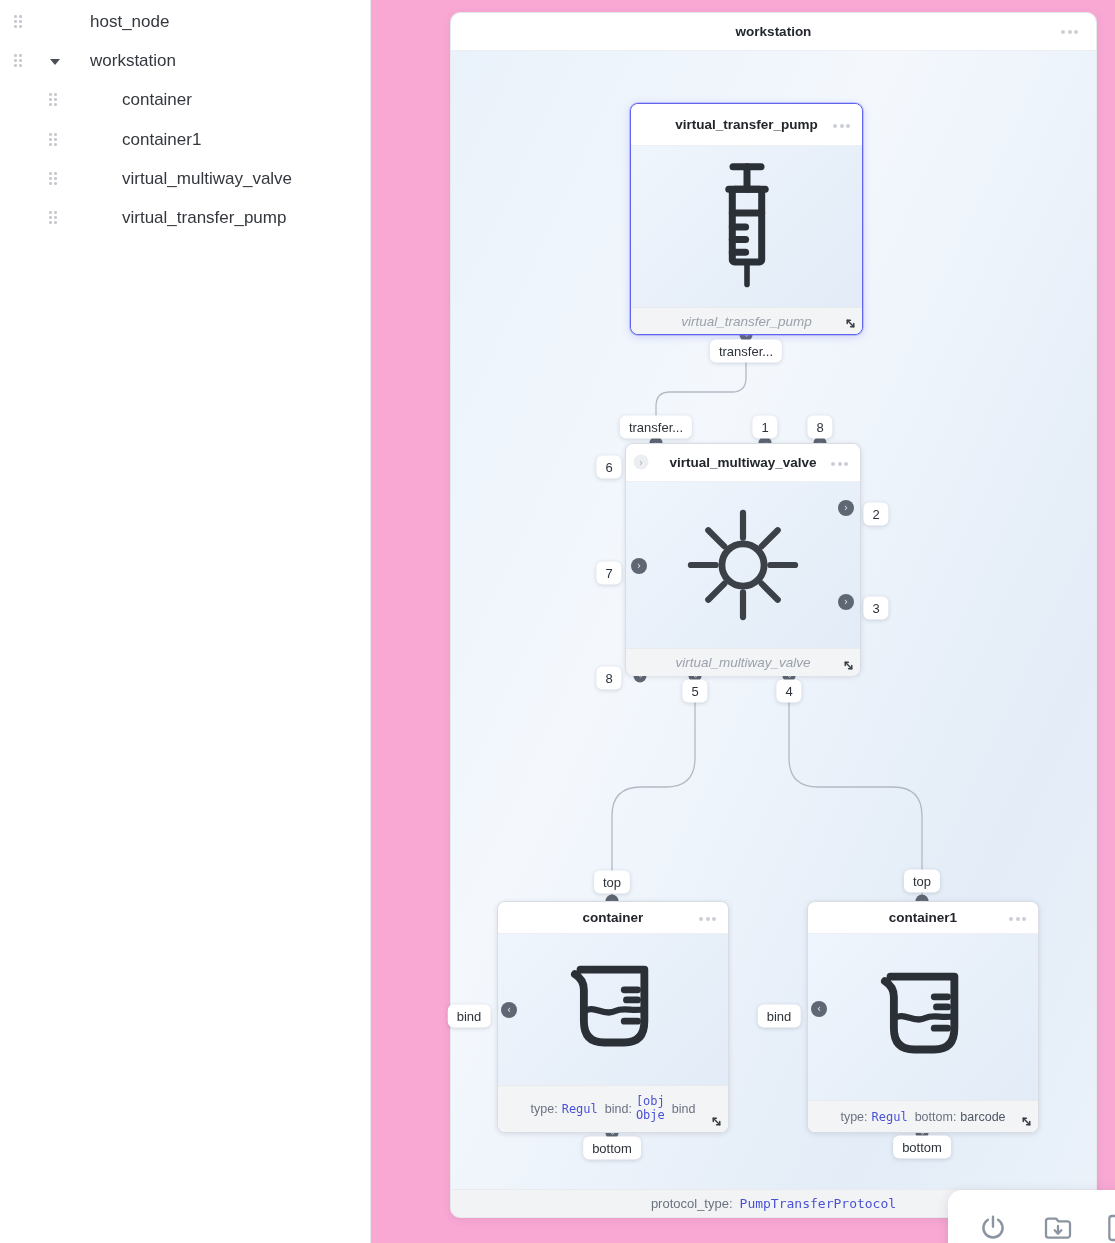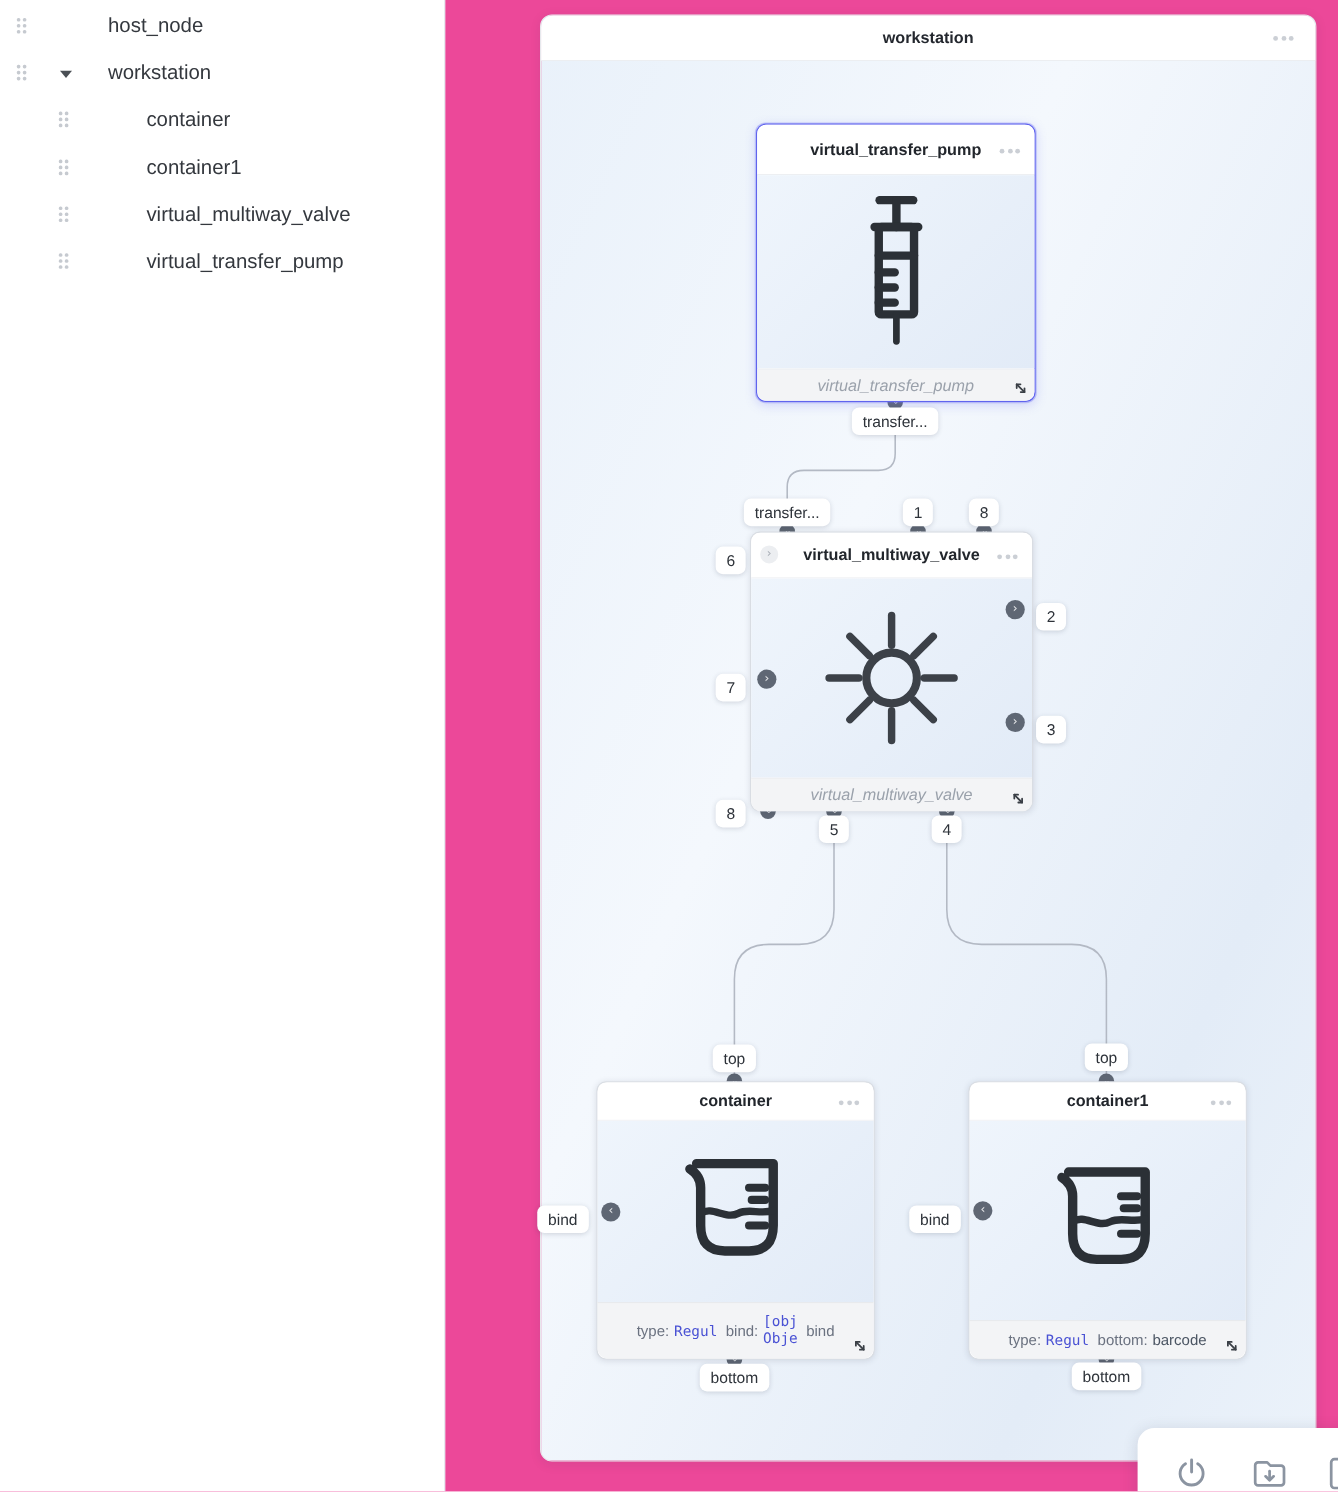--- a/index.html
+++ b/index.html
@@ -1,19 +1,19 @@
 <!DOCTYPE html>
 <html style="--accent: #6064ee; --code-blue: #4a52d4; --edge: #b3b9c4; --dot: #5f6774; --icon-stroke: #2b3036; --toolbar-icon: #8b94a1;"><head>
 <meta charset="utf-8">
 <style>
   * { margin:0; padding:0; box-sizing:border-box; }
   html,body { background:#fff; }
   .page {
     position:relative; width:1115px; height:1243px; overflow:hidden;
-    font-family:"Liberation Sans", sans-serif; color:#23272e; background:#ec4899;
+    font-family:"Liberation Sans", sans-serif; color:#23272e; background:#f9a8d4;
   }
   
   .sidebar {
     position:absolute; left:0; top:0; width:371px; height:1243px;
     background:#fff; border-right:1px solid #e7e9ee; z-index:5;
   }
   .tree-row { position:absolute; height:38px; display:flex; align-items:center; cursor:pointer; }
   .tree-label { font-size:17px; color:#34383e; }
   .drag-dots { display:grid; grid-template-columns:repeat(2,4px); grid-auto-rows:4px; gap:1px; position:absolute; }
   .drag-dots i { width:2.6px; height:2.6px; border-radius:50%; background:#c6cad0; }
@@ -165,20 +165,24 @@
   </aside>
 
   <div class="panel">
     <div class="panel-header">
       <span class="panel-title">workstation</span>
       <span class="ellipsis" style="right:18px;top:17px;">
           <i></i>
           <i></i>
           <i></i>
         </span>
+    </div>
+    <div class="panel-footer">
+      <span style="font-size:13px;color:#6b7280;">protocol_type:</span>
+      <span class="mono" style="font-size:13px;">PumpTransferProtocol</span>
     </div>
   </div>
 
   <svg class="edges" width="1115" height="1243">
     <path d="M746,335 L746,378 Q746,392 732,392 L670,392 Q656,392 656,406 L656,443" fill="none" stroke="var(--edge)" stroke-width="1.3"></path>
     <path d="M695,676 L695,758 Q695,787 666,787 L641,787 Q612,787 612,816 L612,901" fill="none" stroke="var(--edge)" stroke-width="1.3"></path>
     <path d="M789,676 L789,758 Q789,787 818,787 L893,787 Q922,787 922,816 L922,901" fill="none" stroke="var(--edge)" stroke-width="1.3"></path>
   </svg>
 
   <span class="dot" style="left:746px;top:335px;">

